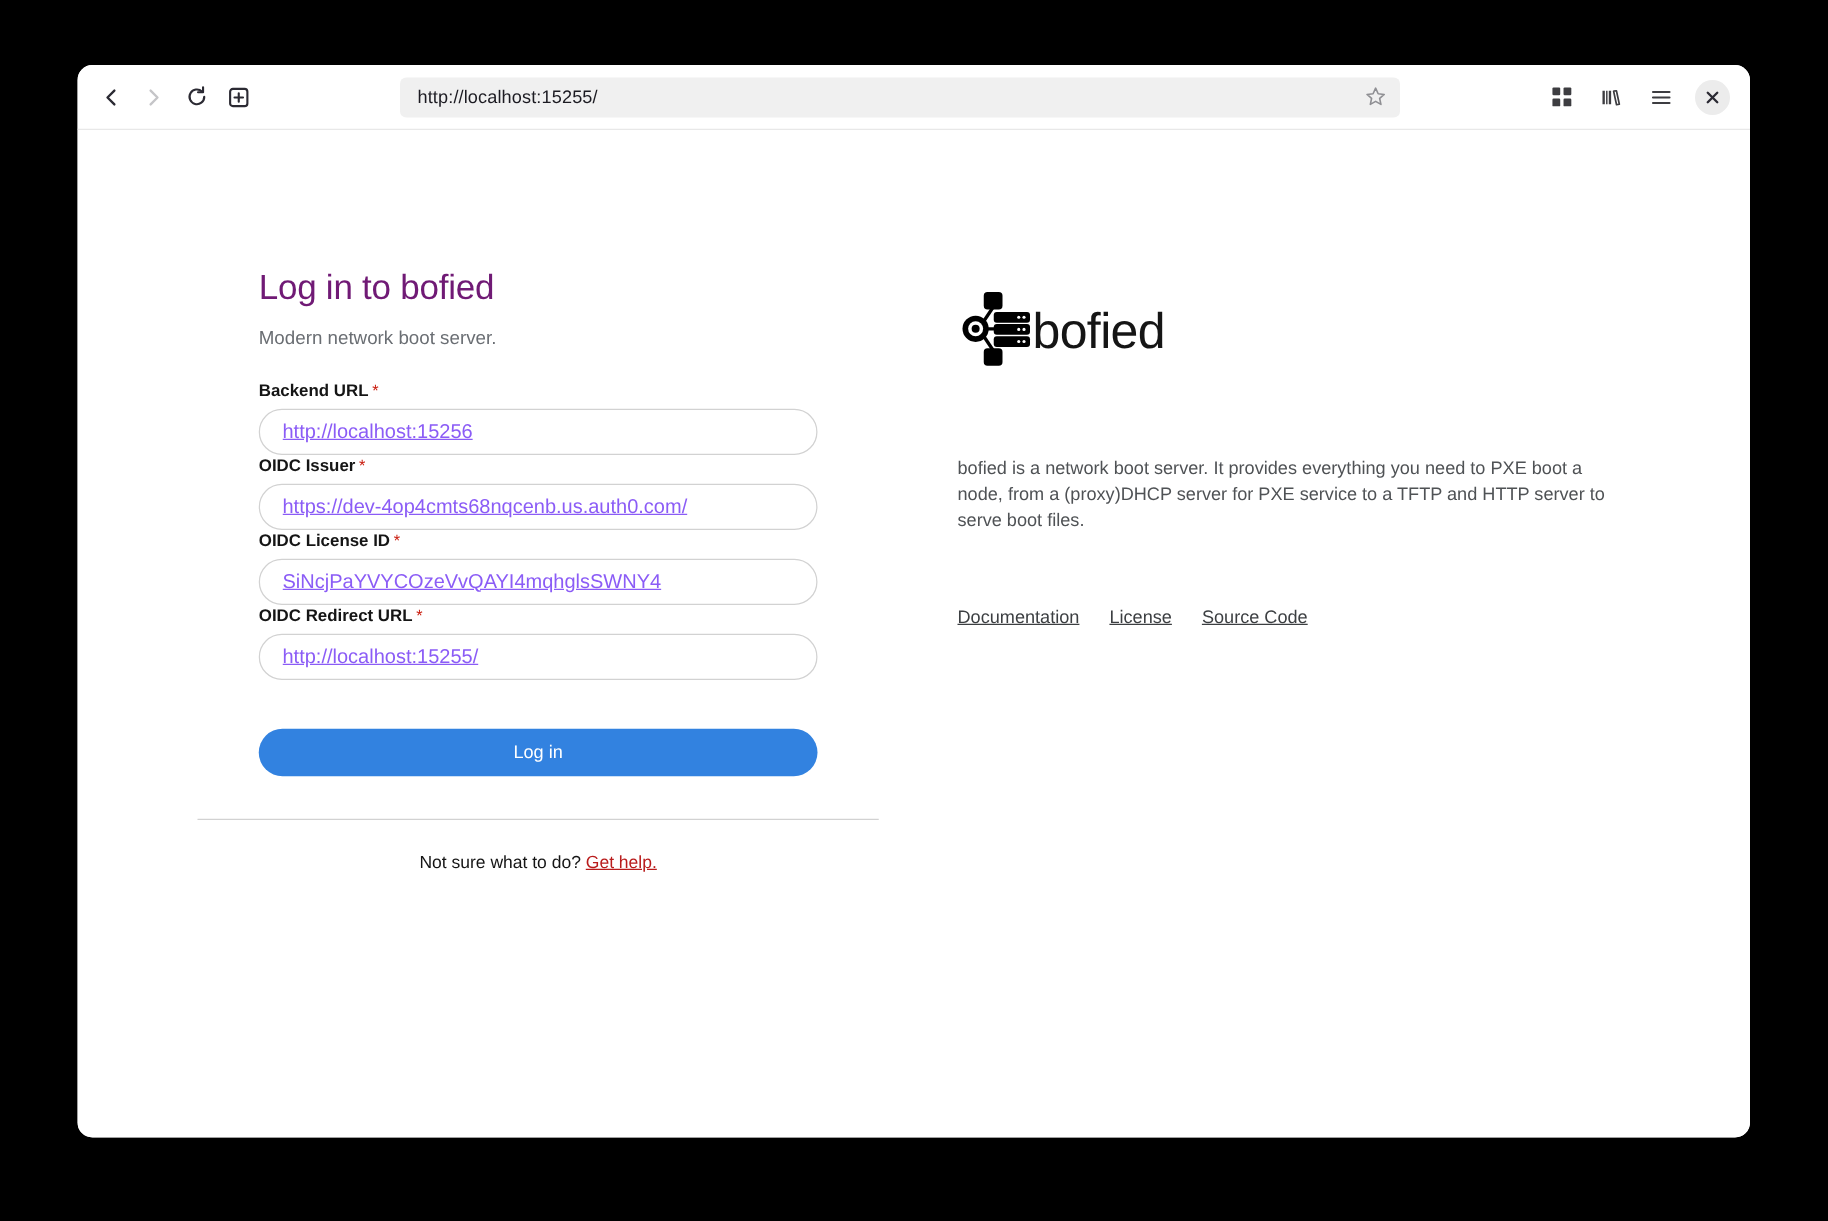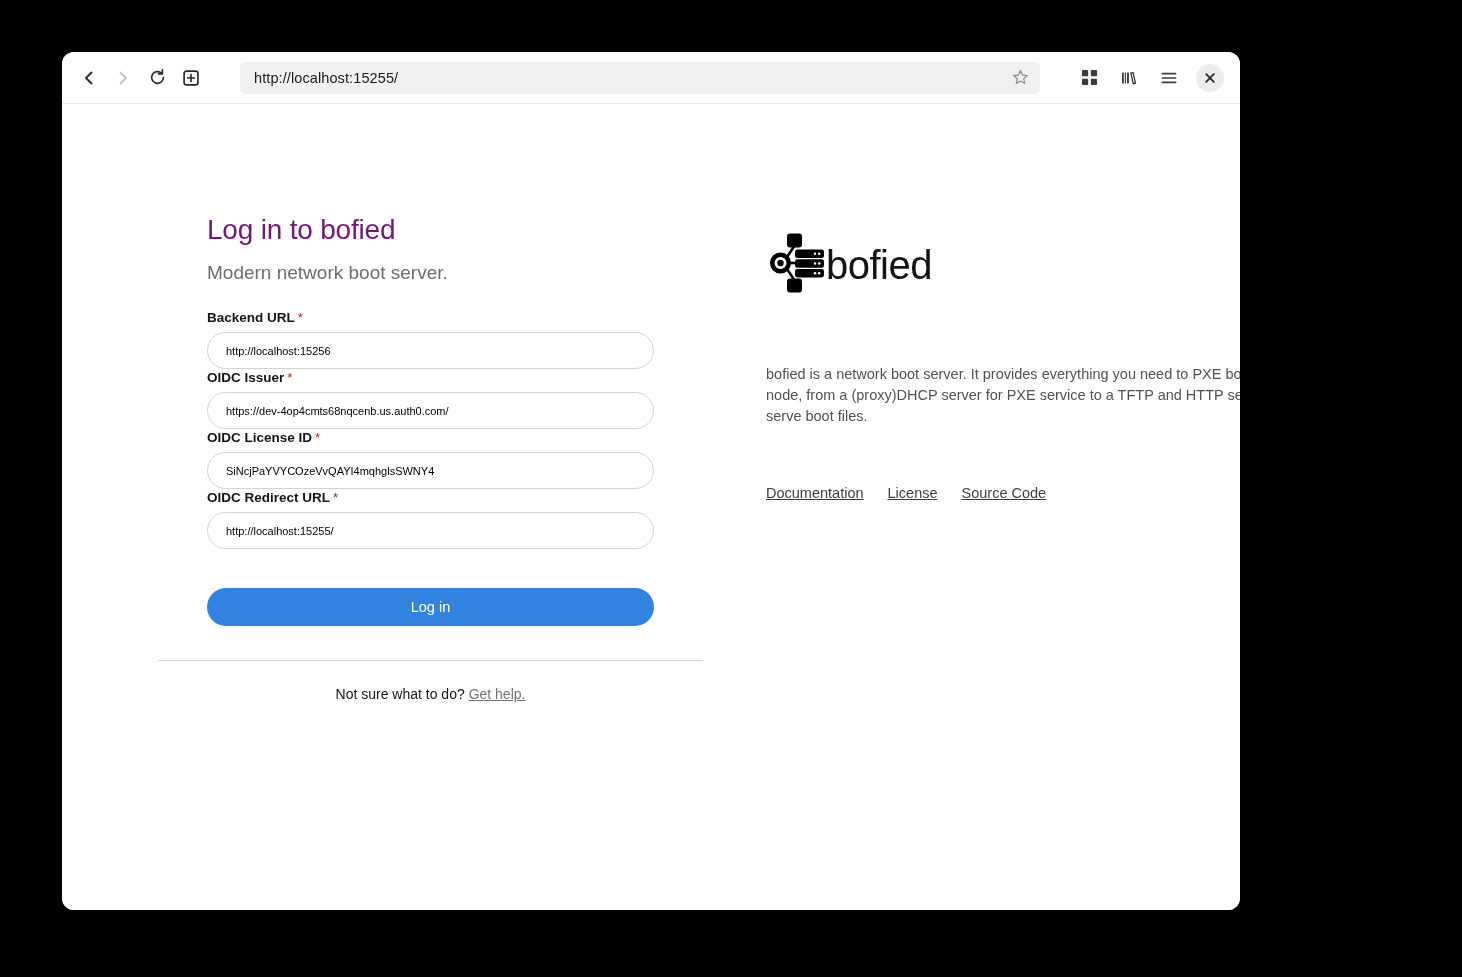--- a/index.html
+++ b/index.html
@@ -8,21 +8,21 @@
     width: 1462px; height: 977px;
     background: #000000;
     font-family: "Liberation Sans", sans-serif;
     overflow: hidden;
   }
 
   
   #browser-window {
     position: absolute;
     left: 62px; top: 52px;
-    width: 1178px; height: 858px;
+    width: 1338px; height: 858px;
     background: #ffffff;
     border-radius: 12px;
     overflow: hidden;
     display: flex;
     flex-direction: column;
   }
 
   
   #browser-toolbar {
     height: 52px;
@@ -120,21 +120,21 @@
 
   
   #login-title {
     font-size: 28px;
     font-weight: 400;
     color: #701a75;
     margin: 0 0 16px 0;
     letter-spacing: -0.2px;
   }
   #login-subtitle {
-    font-size: 19px;
+    font-size: 15px;
     color: #6a6e73;
     margin: 0 0 26px 0;
   }
   .form-group { margin-bottom: 1px; }
   .field-label {
     font-size: 13.5px;
     font-weight: 700;
     color: #151515;
     margin-bottom: 7px;
     display: block;
@@ -144,25 +144,26 @@
     font-weight: 400;
     font-size: 13px;
     margin-left: 3px;
   }
   .text-input {
     width: 447px;
     height: 37px;
     border: 1px solid #d2d2d2;
     border-radius: 19px;
     padding: 0 18px;
-    font-size: 11px;
-    color: #000000;
+    font-size: 16px;
+    color: #8b5cf6;
     font-family: "Liberation Sans", sans-serif;
     background: #ffffff;
     outline: none;
+    text-decoration: underline;
   }
   .text-input::placeholder { color: #8a8d90; }
 
   #login-button {
     width: 447px;
     height: 38px;
     margin-top: 38px;
     background: #3282e0;
     color: #ffffff;
     border: none;
@@ -179,21 +180,21 @@
   }
   #help-row {
     width: 545px;
     margin-left: -49px;
     text-align: center;
     font-size: 14px;
     color: #151515;
     margin-top: 25px;
   }
   #help-link {
-    color: #737373;
+    color: #b91c1c;
     cursor: pointer;
   }
 
   
   #brand-row {
     display: flex;
     align-items: center;
     margin-bottom: 66px;
   }
   #brand-name {

